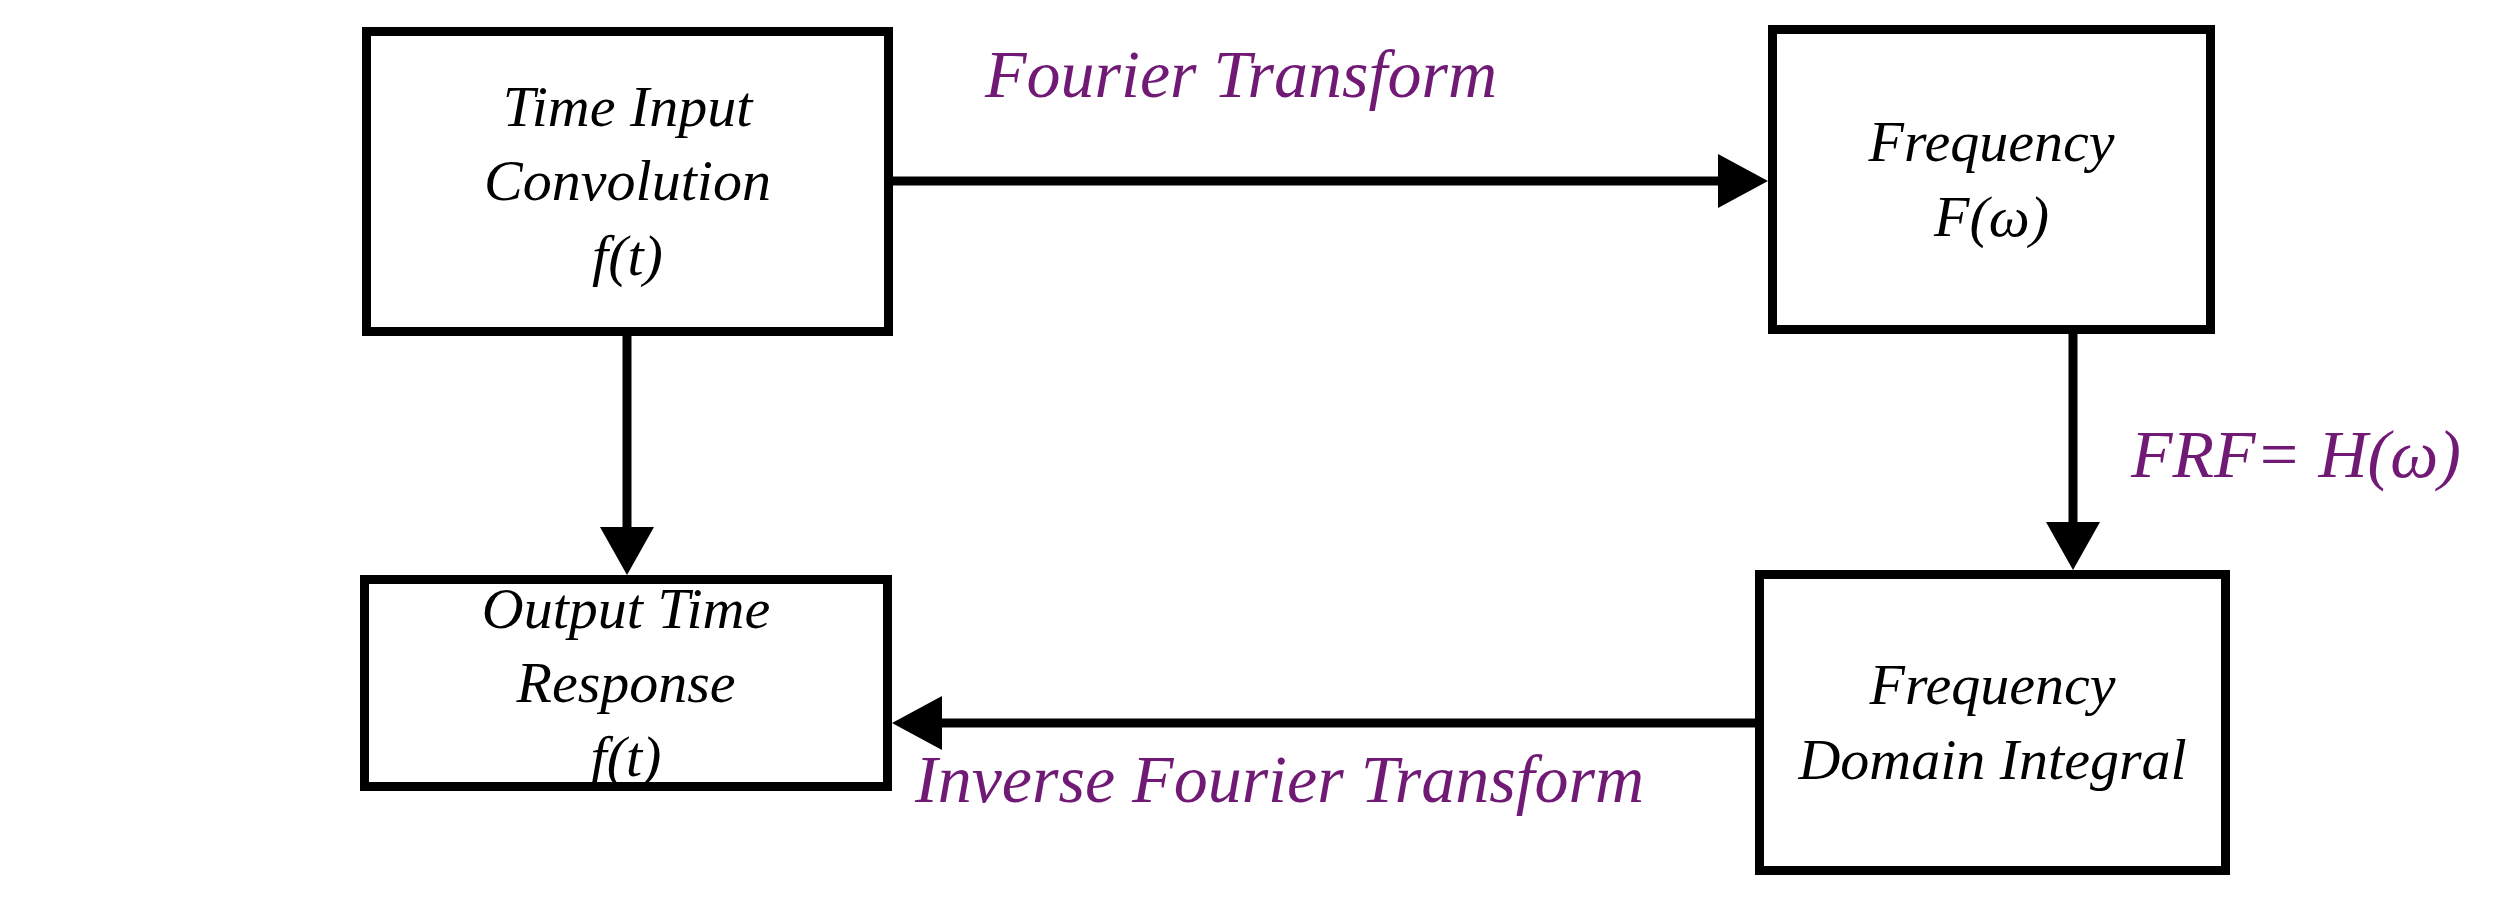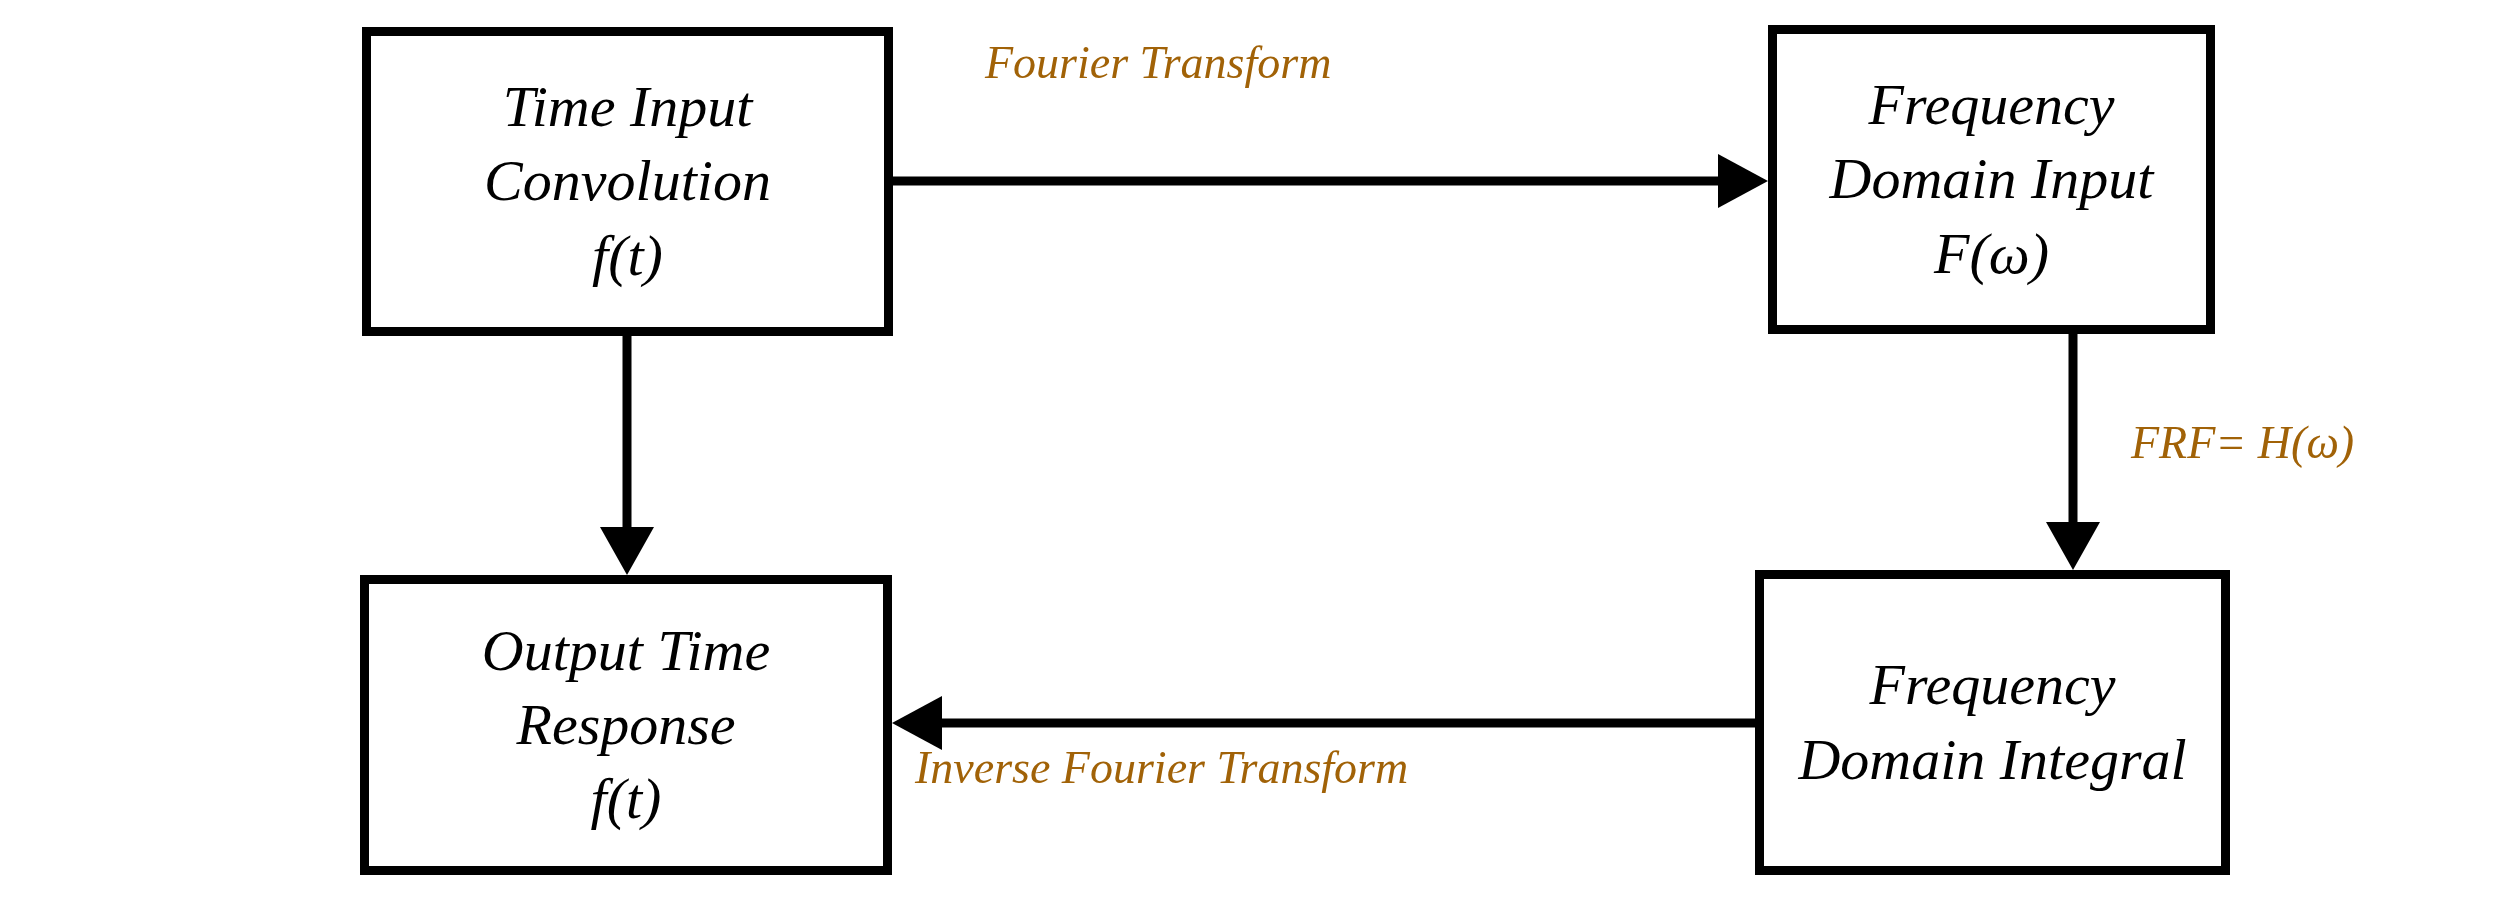--- a/index.html
+++ b/index.html
@@ -28,37 +28,37 @@
     font-size: 58px;
     line-height: 1.28;
     color: #000000;
     text-align: center;
     white-space: nowrap;
   }
   .box .line { display: block; }
   .edge-label {
     position: absolute;
     font-style: italic;
-    font-size: 46px;
+    font-size: 68px;
     line-height: 1;
-    color: #a16207;
+    color: #701a75;
     white-space: nowrap;
   }
   svg.arrows {
     position: absolute;
     left: 0;
     top: 0;
     width: 2507px;
     height: 911px;
     overflow: visible;
   }
   
   #box-time-input      { left: 362px;  top: 27px;  width: 531px; height: 309px; }
   #box-freq-input      { left: 1768px; top: 25px;  width: 447px; height: 309px; }
-  #box-output-time     { left: 360px;  top: 575px; width: 532px; height: 300px; }
+  #box-output-time     { left: 360px;  top: 575px; width: 532px; height: 216px; }
   #box-freq-response   { left: 1755px; top: 570px; width: 475px; height: 305px; }
   
   #label-fourier-transform        { left: 985px;  top: 40px;  }
   #label-convolution-integral     { left: 8px;    top: 420px; }
   #label-frf                      { left: 2131px; top: 420px; }
   #label-inverse-fourier          { left: 915px;  top: 745px; }
 </style>
 </head>
 <body>
 
@@ -88,21 +88,20 @@
   </svg>
 
   <div class="box" id="box-time-input">
     <span class="line">Time Input</span>
     <span class="line">Convolution</span>
     <span class="line">f(t)</span>
   </div>
 
   <div class="box" id="box-freq-input">
     <span class="line">Frequency</span>
-    <span class="line">Domain Input</span>
     <span class="line">F(ω)</span>
   </div>
 
   <div class="box" id="box-output-time">
     <span class="line">Output Time</span>
     <span class="line">Response</span>
     <span class="line">f(t)</span>
   </div>
 
   <div class="box" id="box-freq-response">

